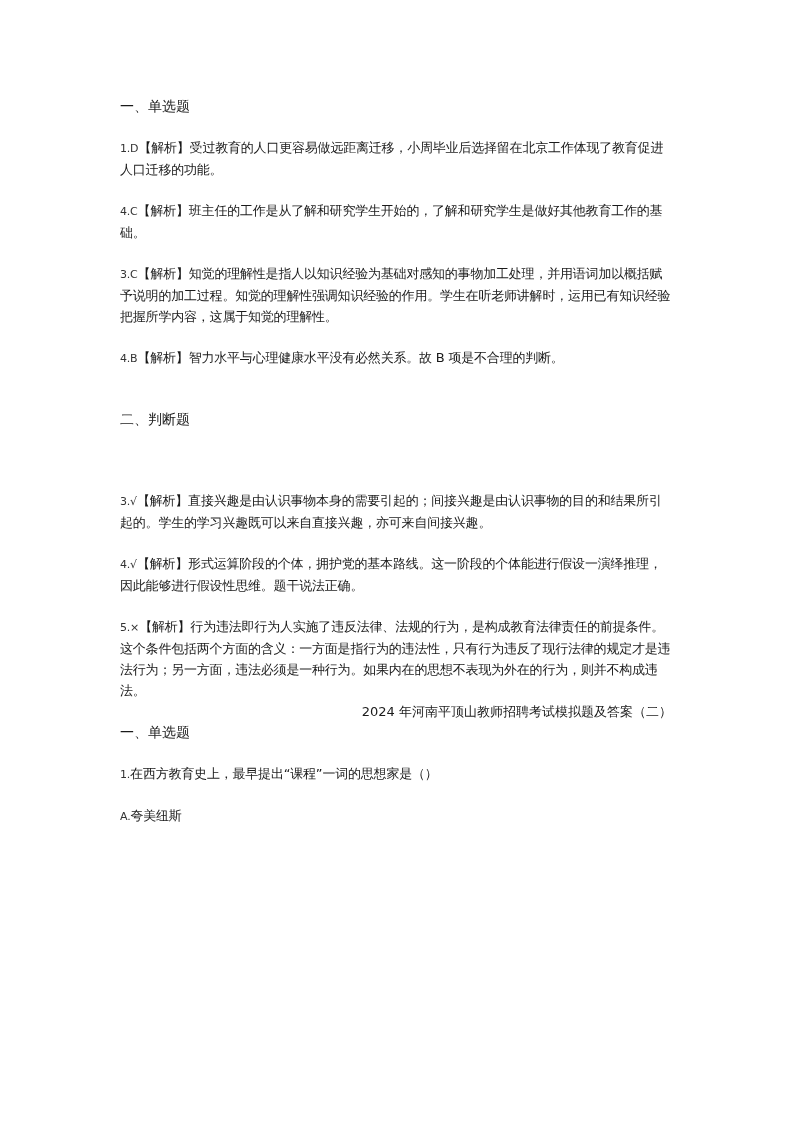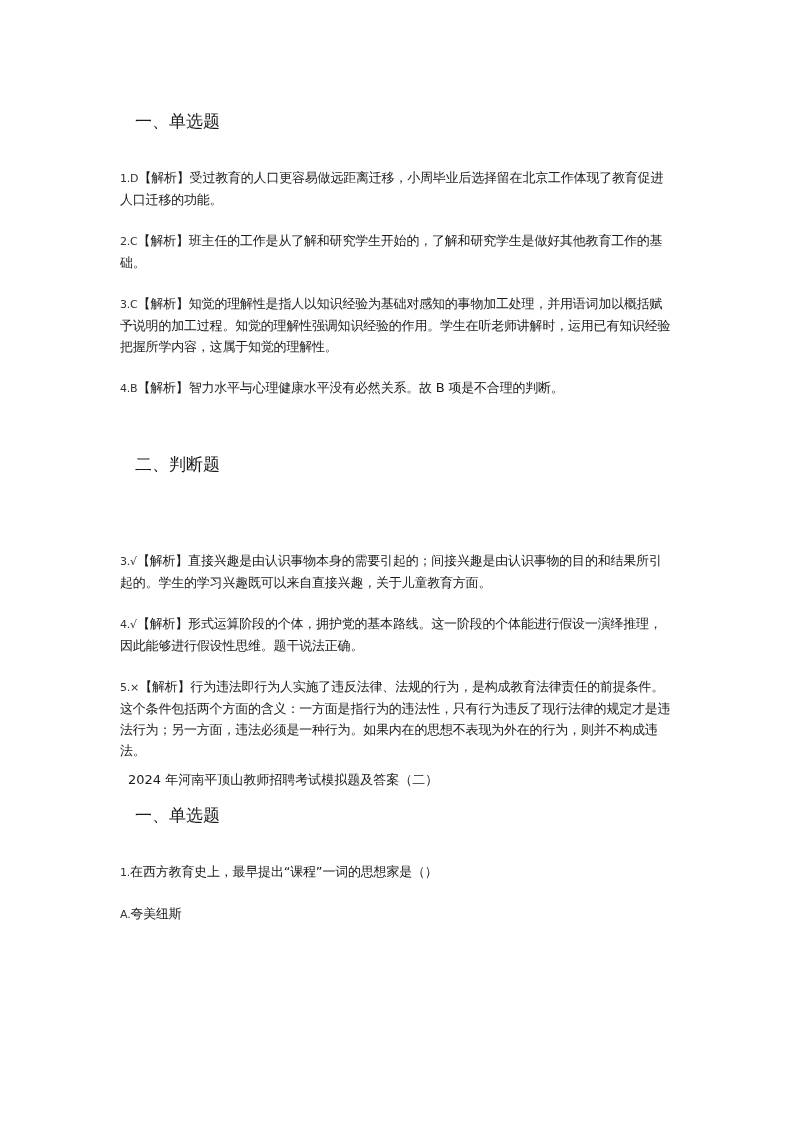--- a/index.html
+++ b/index.html
@@ -22,67 +22,67 @@
       width: 552px;
     }
     .p {
       font-size: 13px;
       line-height: 21px;
       margin: 0;
       letter-spacing: -0.2px;
       word-break: break-all;
     }
     .heading {
-      font-size: 17px;
+      font-size: 14px;
       line-height: 21px;
-      margin: 15px;
+      margin: 0;
     }
     .gap { height: 20px; }
     .num {
       font-size: 11px;
       color: #333;
       margin-top: 10px;
     }
     .title {
-      text-align: left;
+      text-align: right;
       font-size: 13px;
       line-height: 21px;
-      margin: 8px;
+      margin: 0;
     }
   </style>
 </head>
 <body>
 
 <div class="page">
 
   <p class="heading">一、单选题</p>
   <div class="gap"></div>
 
   <p class="p"><span class="num">1.D</span><span>【解析】受过教育的人口更容易做远距离迁移，小周毕业后选择留在北京工作体现了教育促进人口迁移的功能。</span></p>
   <div class="gap"></div>
 
-  <p class="p"><span class="num">2.C</span><span>【解析】班主任的工作是从了解和研究学生开始的，了解和研究学生是做好其他教育工作的基础。</span></p>
+  <p class="p"><span class="num">4.C</span><span>【解析】班主任的工作是从了解和研究学生开始的，了解和研究学生是做好其他教育工作的基础。</span></p>
   <div class="gap"></div>
 
   <p class="p"><span class="num">3.C</span><span>【解析】知觉的理解性是指人以知识经验为基础对感知的事物加工处理，并用语词加以概括赋予说明的加工过程。知觉的理解性强调知识经验的作用。学生在听老师讲解时，运用已有知识经验把握所学内容，这属于知觉的理解性。</span></p>
   <div class="gap"></div>
 
   <p class="p"><span class="num">4.B</span><span>【解析】智力水平与心理健康水平没有必然关系。故 B 项是不合理的判断。</span></p>
   <div class="gap"></div>
 
   <div class="gap"></div>
 
   <p class="heading">二、判断题</p>
   <div class="gap"></div>
 
   <div class="gap"></div>
 
   <div class="gap"></div>
 
-  <p class="p"><span class="num">3.√</span><span>【解析】直接兴趣是由认识事物本身的需要引起的；间接兴趣是由认识事物的目的和结果所引起的。学生的学习兴趣既可以来自直接兴趣，关于儿童教育方面。</span></p>
+  <p class="p"><span class="num">3.√</span><span>【解析】直接兴趣是由认识事物本身的需要引起的；间接兴趣是由认识事物的目的和结果所引起的。学生的学习兴趣既可以来自直接兴趣，亦可来自间接兴趣。</span></p>
   <div class="gap"></div>
 
   <p class="p"><span class="num">4.√</span><span>【解析】形式运算阶段的个体，拥护党的基本路线。这一阶段的个体能进行假设一演绎推理，因此能够进行假设性思维。题干说法正确。</span></p>
   <div class="gap"></div>
 
   <p class="p"><span class="num">5.×</span><span>【解析】行为违法即行为人实施了违反法律、法规的行为，是构成教育法律责任的前提条件。这个条件包括两个方面的含义：一方面是指行为的违法性，只有行为违反了现行法律的规定才是违法行为；另一方面，违法必须是一种行为。如果内在的思想不表现为外在的行为，则并不构成违法。</span></p>
 
   <p class="title">2024 年河南平顶山教师招聘考试模拟题及答案（二）</p>
   <p class="heading">一、单选题</p>
   <div class="gap"></div>

